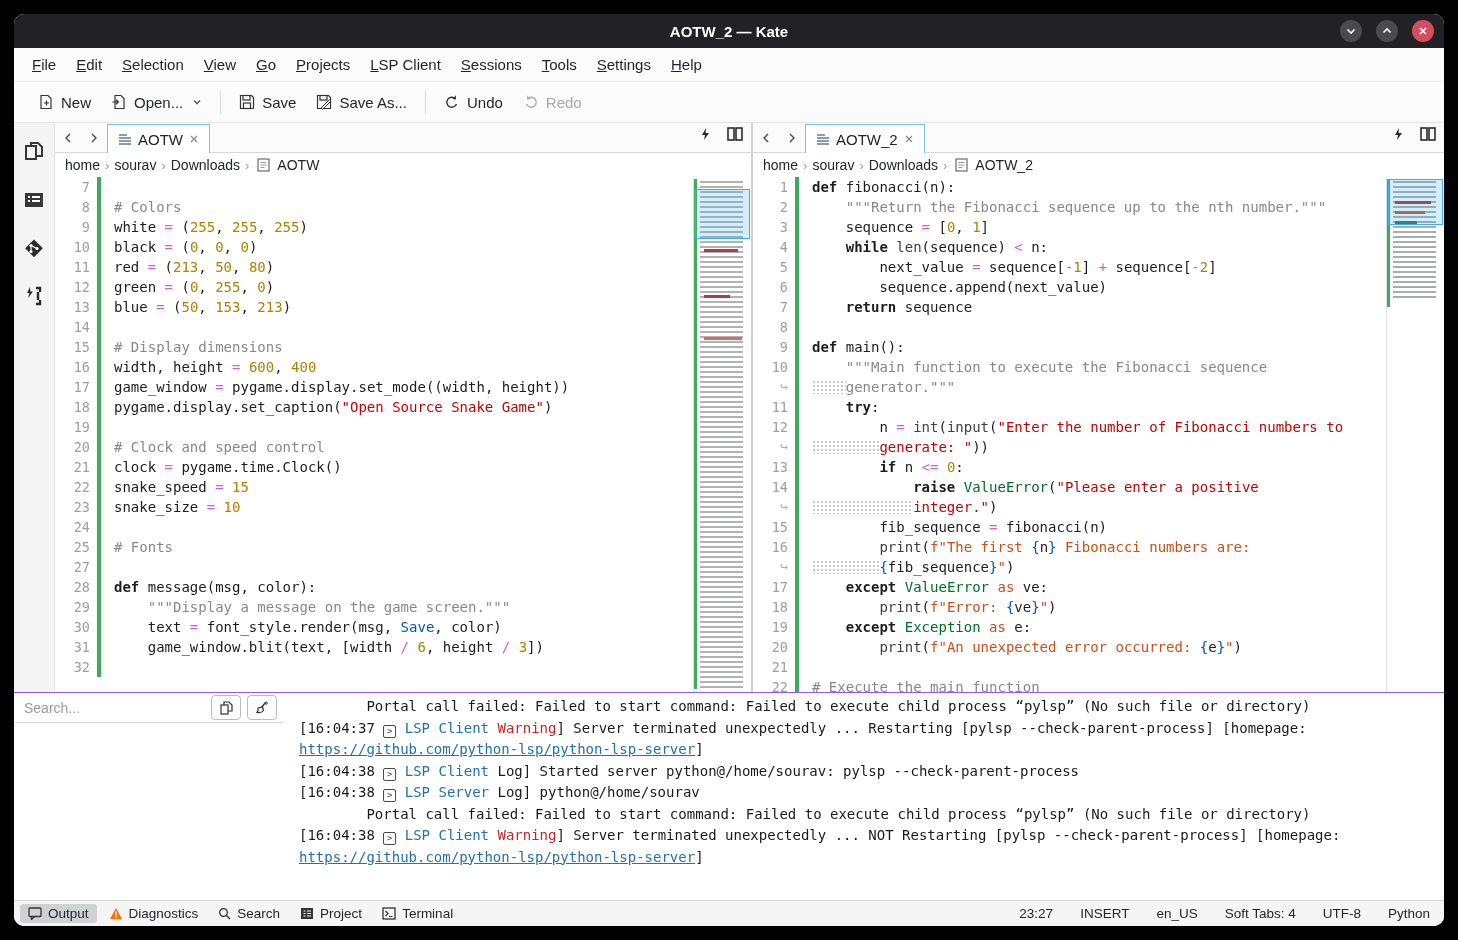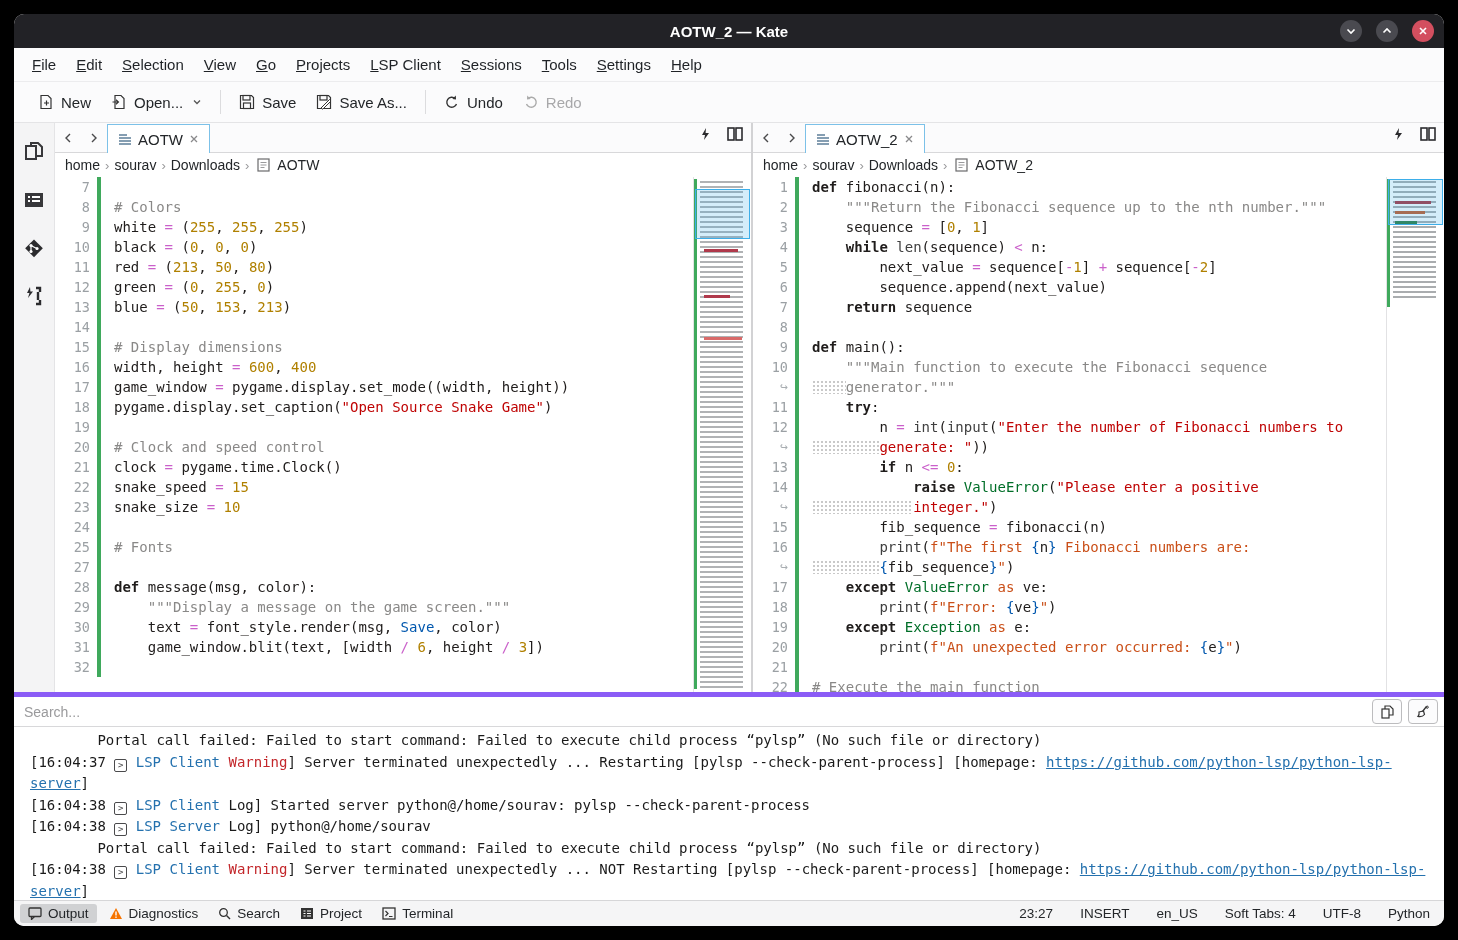--- a/index.html
+++ b/index.html
@@ -73,21 +73,21 @@
 
   .minimap { width:58px; border-left:1px solid #e2e2e4; position:relative; flex:0 0 auto; background:#fff; }
   .mm-green { position:absolute; left:0; top:2px; width:3px; background:#3fa95c; }
   .mm-tex { position:absolute; left:6px; top:4px; right:8px;
             background:repeating-linear-gradient(to bottom,#96999c 0 2px,transparent 2px 5px); opacity:.75; }
   .mm-tex.short { background:repeating-linear-gradient(to bottom,#8d9194 0 2px,transparent 2px 5px); }
   .mm-view { position:absolute; left:1px; right:1px; background:rgba(61,174,233,.22); border:1px solid #3daee9; }
   .mm-mark { position:absolute; height:3px; }
 
   
-  .bottom { flex:0 0 auto; height:208px; border-top:5px solid #8b5cf6; display:flex; flex-direction:column; background:#fff; }
+  .bottom { flex:0 0 auto; height:208px; border-top:1px solid #8b5cf6; display:flex; background:#fff; }
   .searchrow { height:30px; display:flex; align-items:center; border-bottom:1px solid #d8d8da; padding:2px 6px 2px 0; gap:6px; }
   .searchrow input { flex:1 1 auto; border:none; outline:none; font-size:14px; color:#232629;
                      padding-left:10px; height:24px; font-family:"Liberation Sans",sans-serif; }
   .searchrow input::placeholder { color:#9a9a9c; }
   .minibtn { width:30px; height:25px; border:1px solid #bcbcbe; border-radius:4px; background:#fcfcfd;
              display:flex; align-items:center; justify-content:center; }
   .outlog { flex:1 1 auto; overflow:hidden; font-family:"DejaVu Sans Mono",monospace; font-size:14px;
             line-height:21.5px; padding:3px 10px 0 16px; color:#1a1a1a; }
   .o-line { white-space:pre-wrap; overflow-wrap:anywhere; }
   .o-d{color:#1a1a1a} .o-b{color:#2471ae} .o-w{color:#c3272b}

